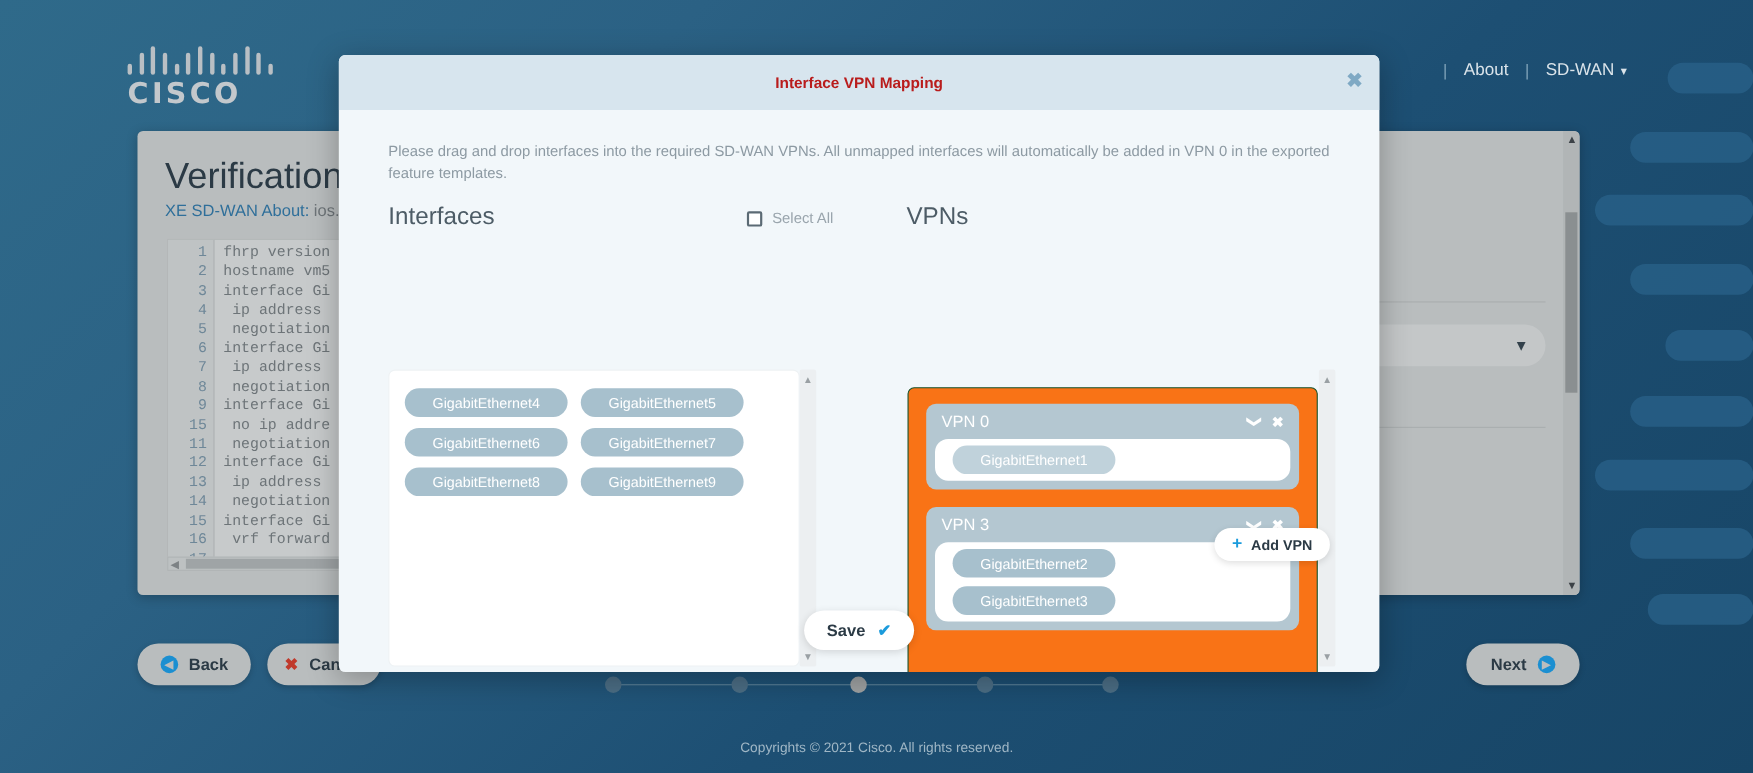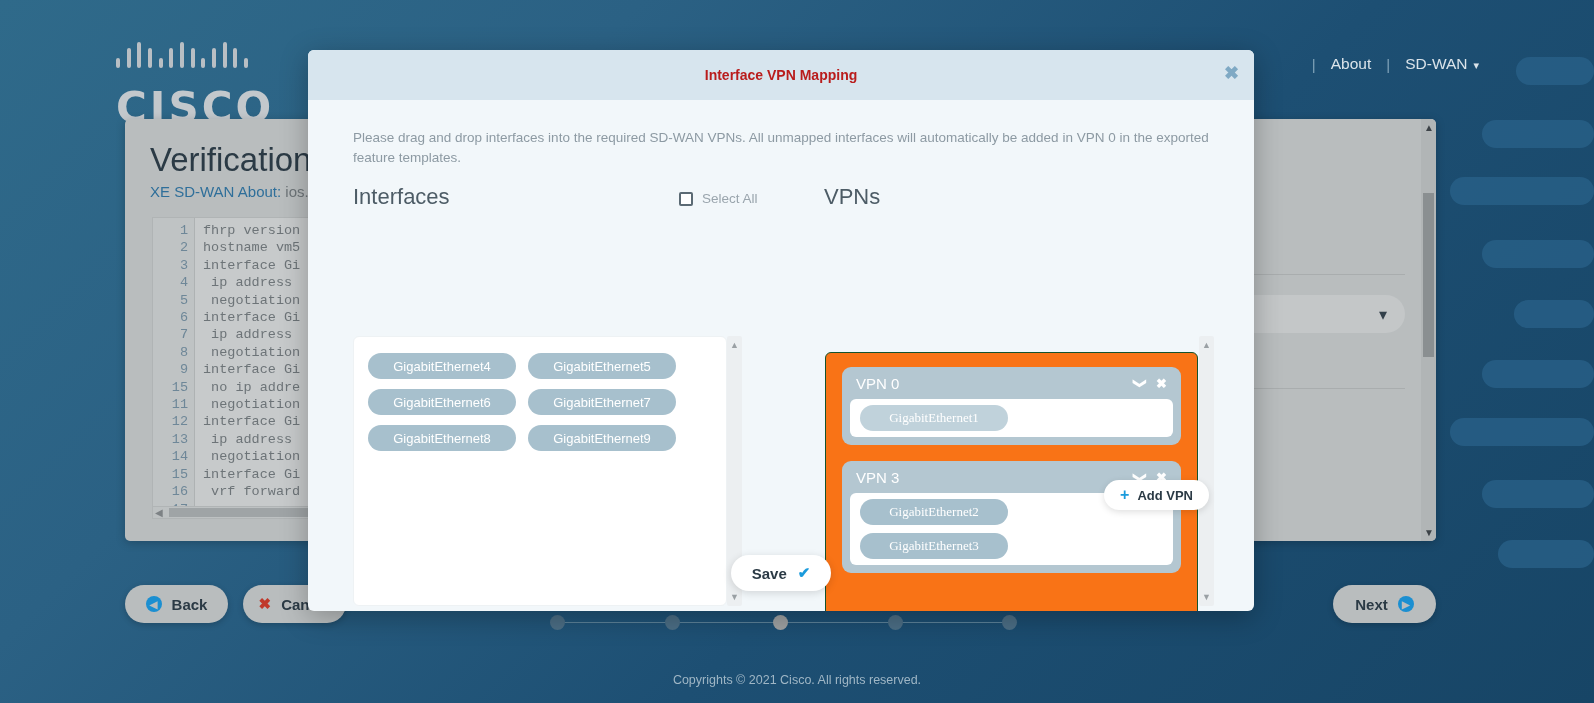--- a/index.html
+++ b/index.html
@@ -20,21 +20,21 @@
 
   
   .topbar {
     position: absolute; left: 0; top: 0; width: 100%; height: 112px;
     display: flex; align-items: center;
   }
   .logo-wrap { position: absolute; left: 116px; top: 38px; width: 136px; }
   .logo-bars { display: flex; align-items: flex-end; justify-content: space-between; height: 30px; width: 132px; }
   .logo-bars i { display: block; width: 4px; background: #b9bfc4; border-radius: 2px; }
   .logo-text {
-    margin-top: 15px; color: #c3c8cc; font-size: 42px; font-weight: bold;
+    margin-top: 3px; color: #c3c8cc; font-size: 26px; font-weight: bold;
     letter-spacing: 3px; font-family: "DejaVu Sans", sans-serif;
   }
   .navmenu {
     position: absolute; right: 100px; top: 55px;
     display: flex; align-items: center; gap: 0px;
     color: #dbe4ea; font-size: 15.5px;
   }
   .navmenu a { color: #dbe4ea; text-decoration: none; padding: 0 15px; }
   .navmenu .sep { color: #7fa2b8; font-size: 15px; }
   .caret-small { display:inline-block; margin-left:6px; font-size: 11px; }
@@ -185,22 +185,22 @@
     background:#f97316; border-radius:6px; border:1px solid #14532d;
     padding:14px 16px; overflow:hidden;
   }
   .vpn-card { background:#b4c7d1; border-radius:9px; padding:7px 8px 8px 8px; margin-bottom:16px; }
   .vpn-head {
     display:flex; align-items:center; justify-content:space-between;
     color:#fff; font-size:15px; padding:1px 6px 7px 6px;
   }
   .vpn-head-ic { display:flex; align-items:center; gap:10px; font-size:13px; cursor:pointer; }
   .vpn-body {
-    background:#fff; border-radius:6px; min-height:38px; padding:6px 10px;
-    display:flex; flex-wrap:wrap; gap:8px;font-family:Liberation Serif, serif;
+    background:#fff; border-radius:12px; min-height:38px; padding:6px 16px;
+    display:flex; flex-wrap:wrap; gap:8px;
   }
 
   .addvpn {
     position:absolute; right:45px; top:430px; height:30px; padding:0 16px;
     background:#fff; border-radius:15px; display:flex; align-items:center; gap:8px;
     font-size:13px; font-weight:bold; color:#2b3a45; cursor:pointer;
     box-shadow:0 2px 7px rgba(0,0,0,.13);
   }
   .addvpn .plus { color:#1b9bdc; font-size:16px; font-weight:bold; }
 

